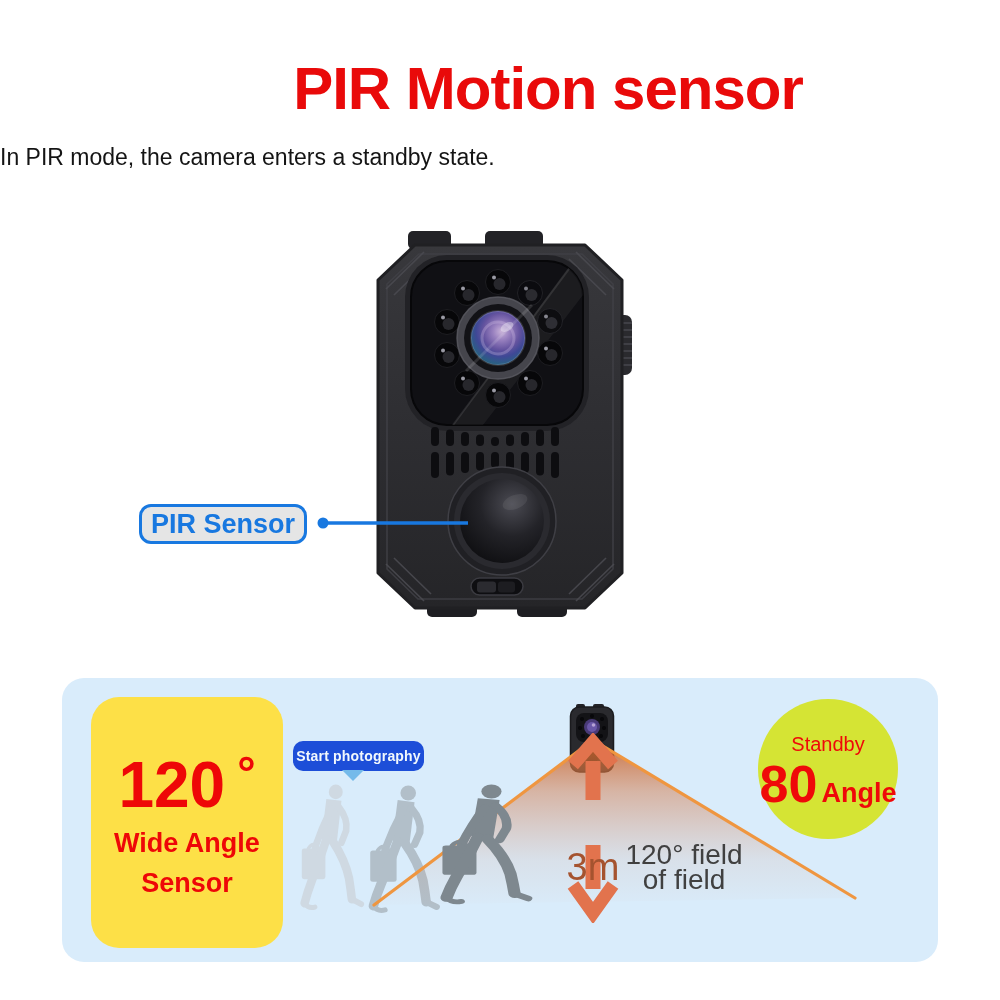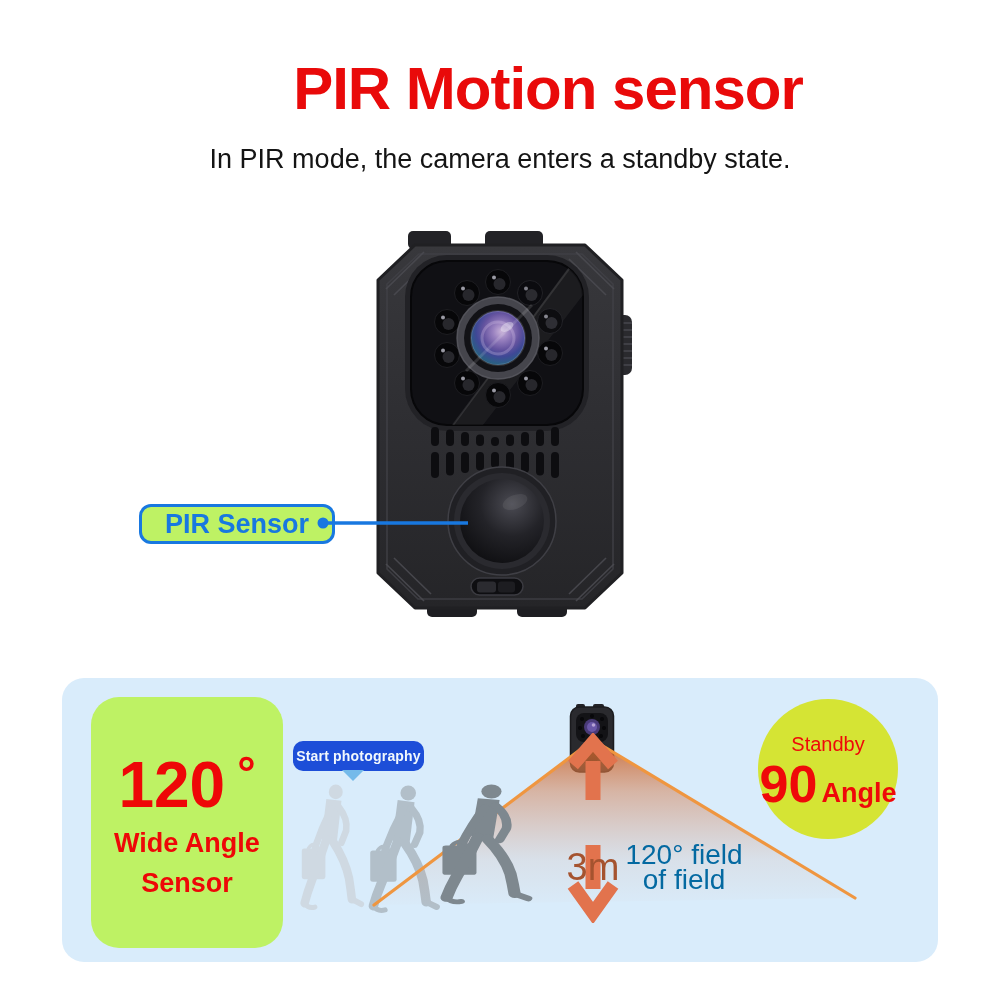--- a/index.html
+++ b/index.html
@@ -9,44 +9,44 @@
     -webkit-font-smoothing:antialiased;
   }
   .abs{position:absolute;}
 
   
   #page-title{
     left:0;top:54px;width:1000px;text-align:center;
     font-size:60px;font-weight:800;letter-spacing:-1px;color:#e90a0a;margin-left:48px;
   }
   #page-subtitle{
-    left:0;top:144px;width:1000px;text-align:center;
-    font-size:27px;color:#141414;
+    left:0;top:144px;width:1000px;
+    font-size:23px;color:#141414;
   }
 
   
   #camera-svg{left:365px;top:225px;width:270px;height:395px;}
 
   
   #pir-callout{
-    left:139px;top:504px;width:196px;height:40px;
-    border:3px solid #1878e0;border-radius:12px;background:#bef264;
+    left:139px;top:504px;width:168px;height:40px;
+    border:3px solid #1878e0;border-radius:12px;background:#e5e5e5;
     display:flex;align-items:center;justify-content:center;
     font-size:27px;font-weight:700;color:#1878e0;box-sizing:border-box;
   }
   #pir-pointer{left:316px;top:515px;width:156px;height:16px;}
 
   
   #feature-panel{
     left:62px;top:678px;width:876px;height:284px;
     background:#d9ecfb;border-radius:22px;
   }
   #wide-angle-card{
     left:91px;top:697px;width:192px;height:251px;
-    background:#bef264;border-radius:28px;
+    background:#fde047;border-radius:28px;
     display:flex;flex-direction:column;align-items:center;justify-content:center;
     color:#ee0707;font-weight:800;text-align:center;
   }
   #wide-angle-degrees{font-size:64px;line-height:60px;margin-bottom:8px;}
   #wide-angle-degrees .degsym{font-size:46px;vertical-align:18px;margin-left:12px;}
   .wide-angle-line{font-size:27px;line-height:40px;}
 
   #start-badge{
     left:293px;top:741px;width:131px;height:30px;
     background:#1d4ed8;border-radius:10px;
@@ -67,21 +67,21 @@
   #mini-camera{left:569px;top:702px;width:46px;height:72px;}
   #cone-svg{left:60px;top:676px;width:880px;height:290px;}
   #arrow-svg{left:558px;top:733px;width:70px;height:190px;}
 
   #distance-label{
     left:548px;top:802px;width:90px;text-align:center;
     font-size:38px;color:#a5532f;margin-top:44px;
   }
   #fov-label{
     left:605px;top:842px;width:158px;text-align:center;
-    font-size:28px;line-height:25px;color:#0369a1;
+    font-size:28px;line-height:25px;color:#404040;
   }
   #standby-badge{
     left:758px;top:699px;width:140px;height:140px;border-radius:50%;
     background:#d5e434;color:#ef0909;
     display:flex;flex-direction:column;align-items:center;justify-content:center;
   }
   #standby-label{font-size:20px;font-weight:400;line-height:30px;}
   #standby-row{display:flex;align-items:baseline;}
   #standby-value{font-size:52px;font-weight:800;line-height:50px;}
   #standby-unit{font-size:27px;font-weight:800;margin-left:4px;}
@@ -356,16 +356,16 @@
 <div class="abs" id="distance-label">3m</div>
 
 <div class="abs" id="fov-label">
   <div>120° field</div>
   <div>of field</div>
 </div>
 
 <div class="abs" id="standby-badge">
   <div id="standby-label">Standby</div>
   <div id="standby-row">
-    <span id="standby-value">90</span>
+    <span id="standby-value">80</span>
     <span id="standby-unit">Angle</span>
   </div>
 </div>
 
 </body></html>

